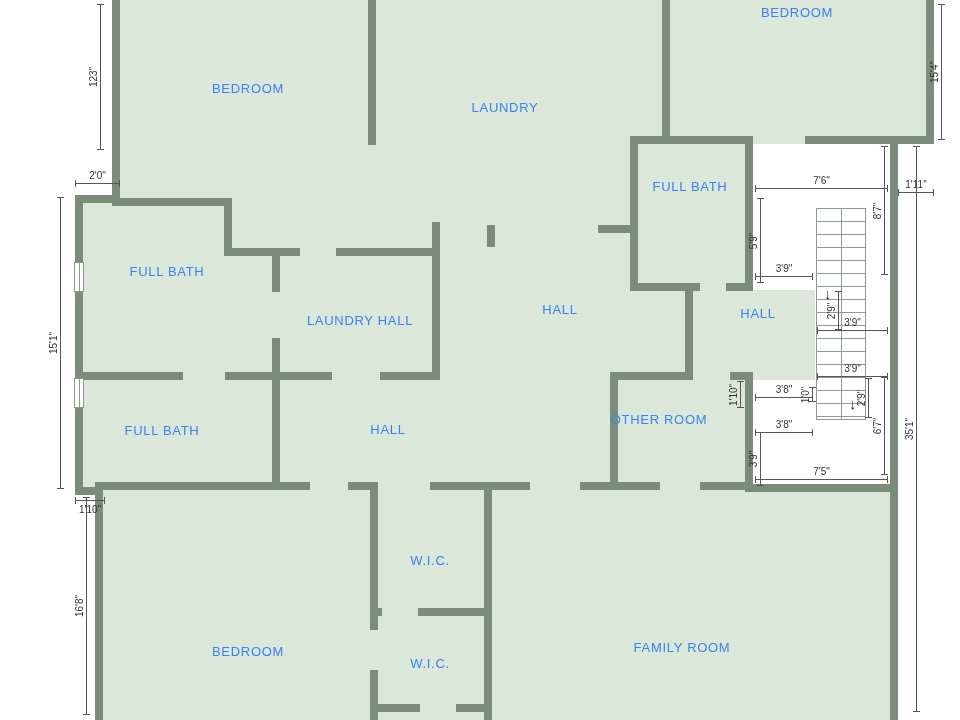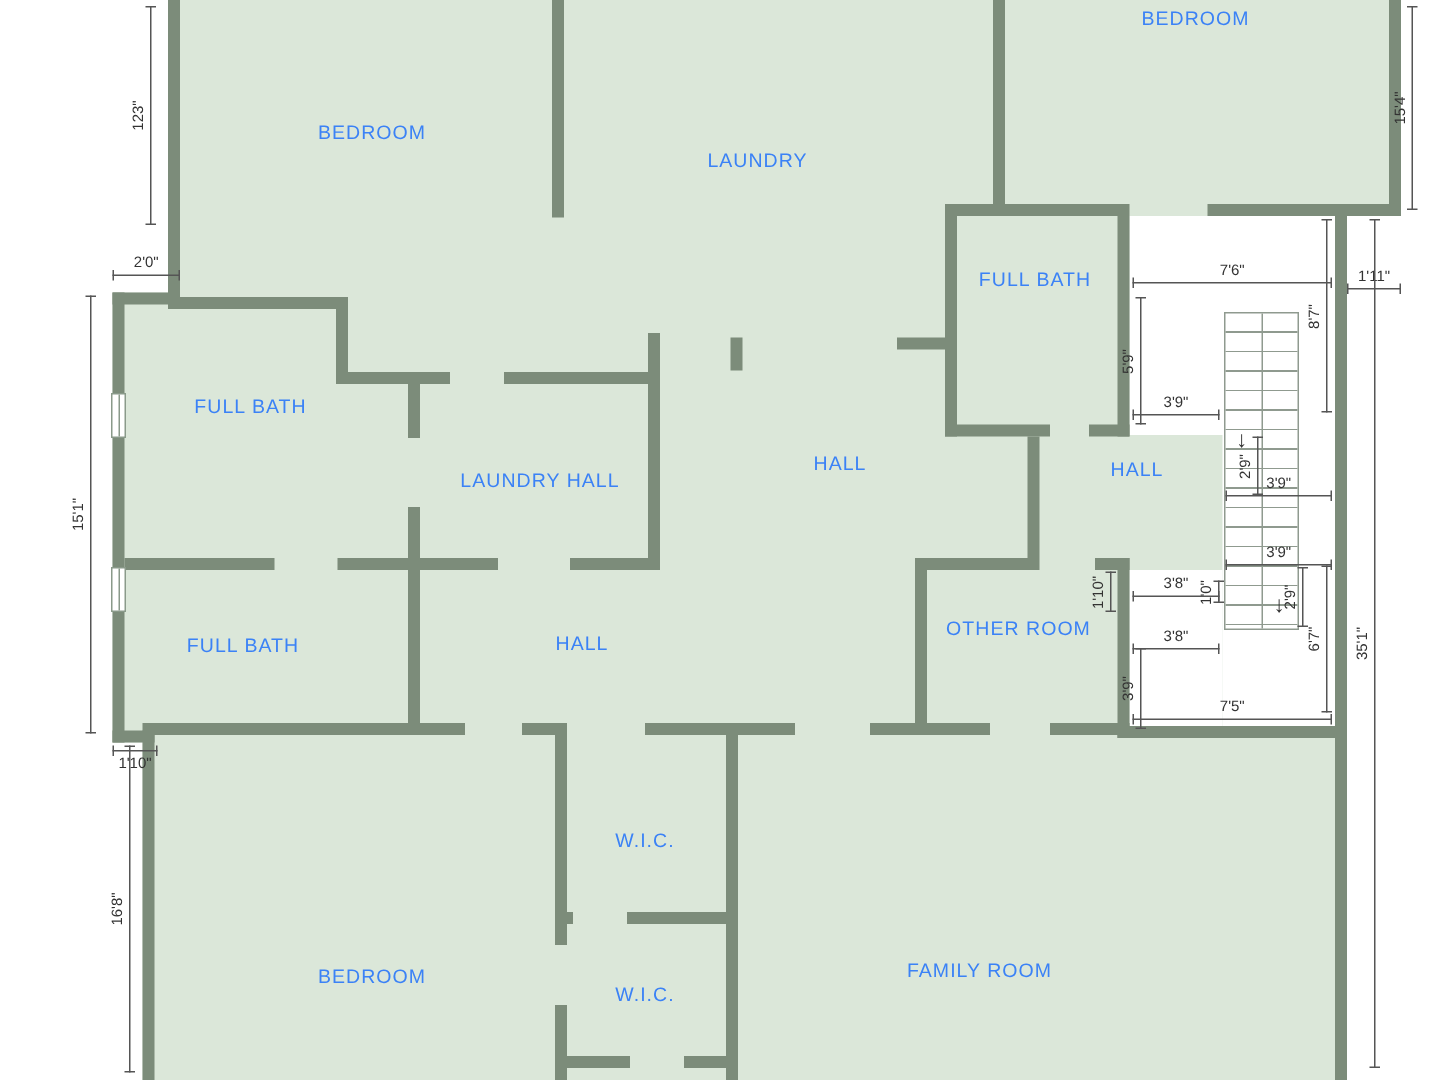--- a/index.html
+++ b/index.html
@@ -122,25 +122,25 @@
   <div class="room-label" style="left:248px;top:88px">BEDROOM</div>
   <div class="room-label" style="left:505px;top:107px">LAUNDRY</div>
   <div class="room-label" style="left:797px;top:12px">BEDROOM</div>
   <div class="room-label" style="left:690px;top:186px">FULL BATH</div>
   <div class="room-label" style="left:167px;top:271px">FULL BATH</div>
   <div class="room-label" style="left:360px;top:320px">LAUNDRY HALL</div>
   <div class="room-label" style="left:560px;top:309px">HALL</div>
   <div class="room-label" style="left:758px;top:313px">HALL</div>
   <div class="room-label" style="left:162px;top:430px">FULL BATH</div>
   <div class="room-label" style="left:388px;top:429px">HALL</div>
-  <div class="room-label" style="left:679px;top:419px">OTHER ROOM</div>
+  <div class="room-label" style="left:659px;top:419px">OTHER ROOM</div>
   <div class="room-label" style="left:430px;top:560px">W.I.C.</div>
   <div class="room-label" style="left:430px;top:663px">W.I.C.</div>
   <div class="room-label" style="left:248px;top:651px">BEDROOM</div>
-  <div class="room-label" style="left:653px;top:647px">FAMILY ROOM</div>
+  <div class="room-label" style="left:682px;top:647px">FAMILY ROOM</div>
 
   <div class="dim v" style="left:100px;top:4px;height:146px">
       <i class="dline"></i>
       <span class="dlabel">123"</span>
     </div>
   <div class="dim v" style="left:941px;top:4px;height:136px">
       <i class="dline"></i>
       <span class="dlabel">15'4"</span>
     </div>
   <div class="dim h" style="left:75px;top:183px;width:45px">

